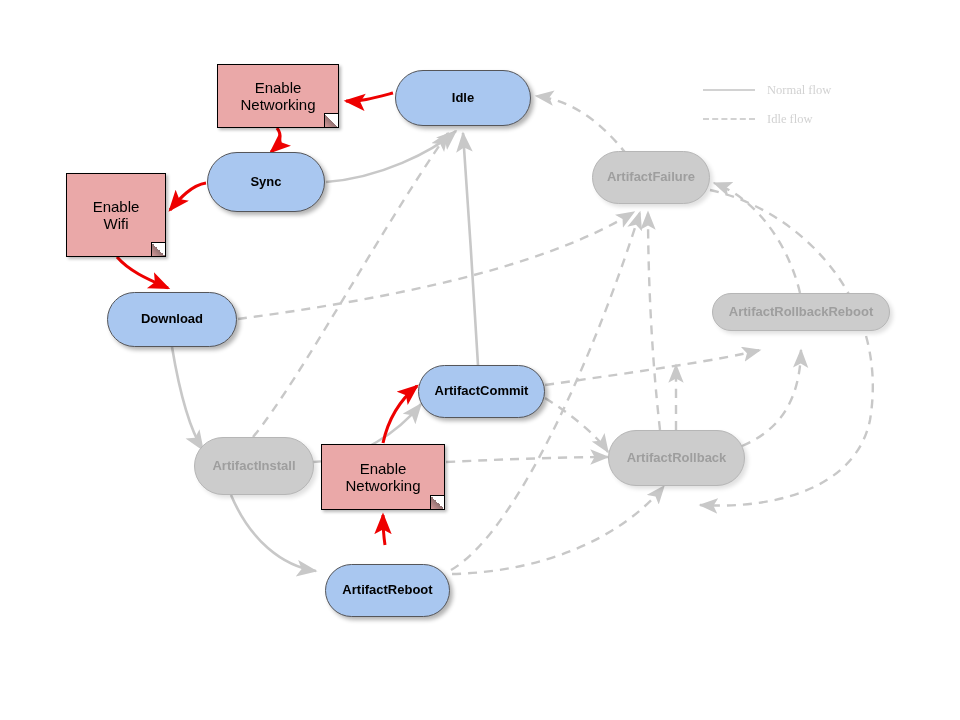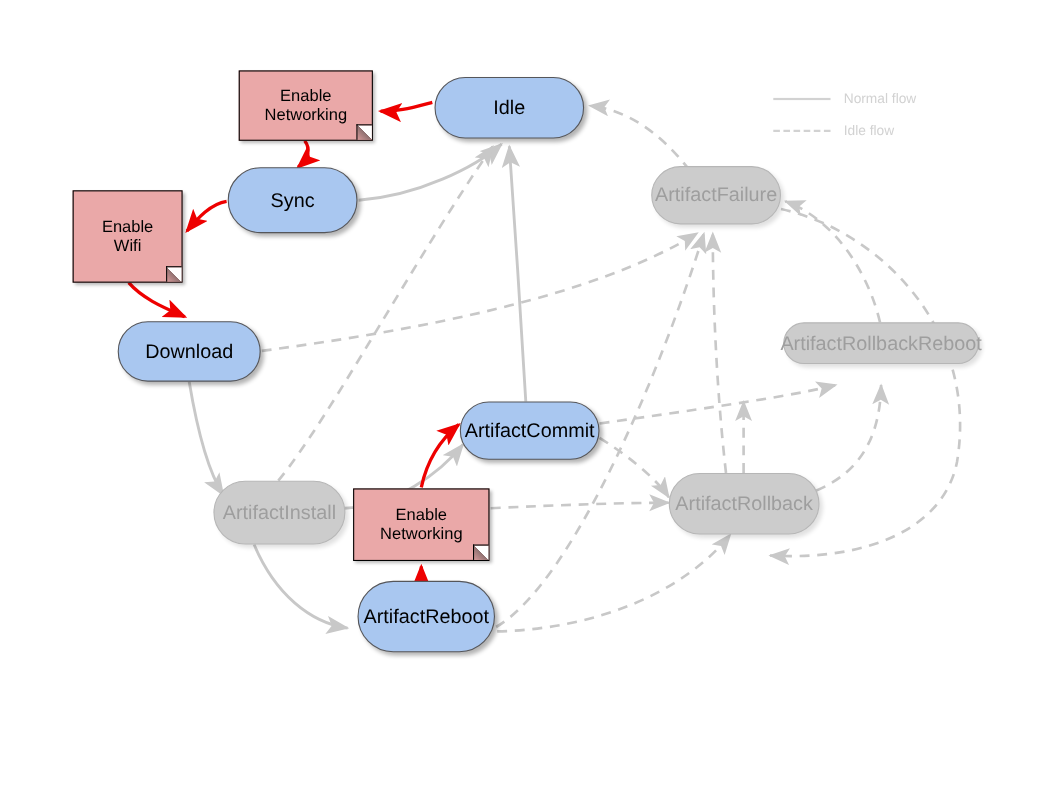--- a/index.html
+++ b/index.html
@@ -32,22 +32,23 @@
     align-items: center;
     justify-content: center;
     text-align: center;
     line-height: 1.15;
   }
   .state {
     border-radius: 999px;
     border: 1.4px solid #55565a;
     background: #a9c7f0;
     color: #000000;
-    font-size: 18px;
+    font-size: 13px;
     box-shadow: 3px 3px 4px rgba(0,0,0,0.30);
+    font-weight: bold;
   }
   .state.dim {
     background: #cccccc;
     border-color: #b6b6b6;
     color: #9e9e9e;
     box-shadow: 3px 3px 4px rgba(0,0,0,0.12);
   }
   .note {
     background: #eaa8a8;
     border: 1.6px solid #000000;
@@ -180,21 +181,21 @@
   </div>
 
   <div class="node state" style="left:418px; top:365px; width:127px; height:53px;">
     <span>ArtifactCommit</span>
   </div>
 
   <div class="node state dim" style="left:194px; top:437px; width:120px; height:58px;">
     <span>ArtifactInstall</span>
   </div>
 
-  <div class="node state" style="left:325px; top:528px; width:125px; height:65px;">
+  <div class="node state" style="left:325px; top:564px; width:125px; height:53px;">
     <span>ArtifactReboot</span>
   </div>
 
   <div class="node state dim" style="left:592px; top:151px; width:118px; height:53px;">
     <span>ArtifactFailure</span>
   </div>
 
   <div class="node state dim" style="left:608px; top:430px; width:137px; height:56px;">
     <span>ArtifactRollback</span>
   </div>
@@ -220,21 +221,21 @@
   </div>
 
   <div class="node note" style="left:321px; top:444px; width:124px; height:66px; position:absolute;">
     <div class="note-text">
       <div>Enable</div>
       <div>Networking</div>
     </div>
     <span class="fold"></span>
   </div>
 
-  <div class="legend" style="left:703px; top:80px;">
+  <div class="legend" style="left:703px; top:80px;font-family:Liberation Serif, serif;">
     <div class="legend-row">
       <span class="legend-swatch solid"></span>
       <span>Normal flow</span>
     </div>
     <div class="legend-row">
       <span class="legend-swatch dashed"></span>
       <span>Idle flow</span>
     </div>
   </div>
 

